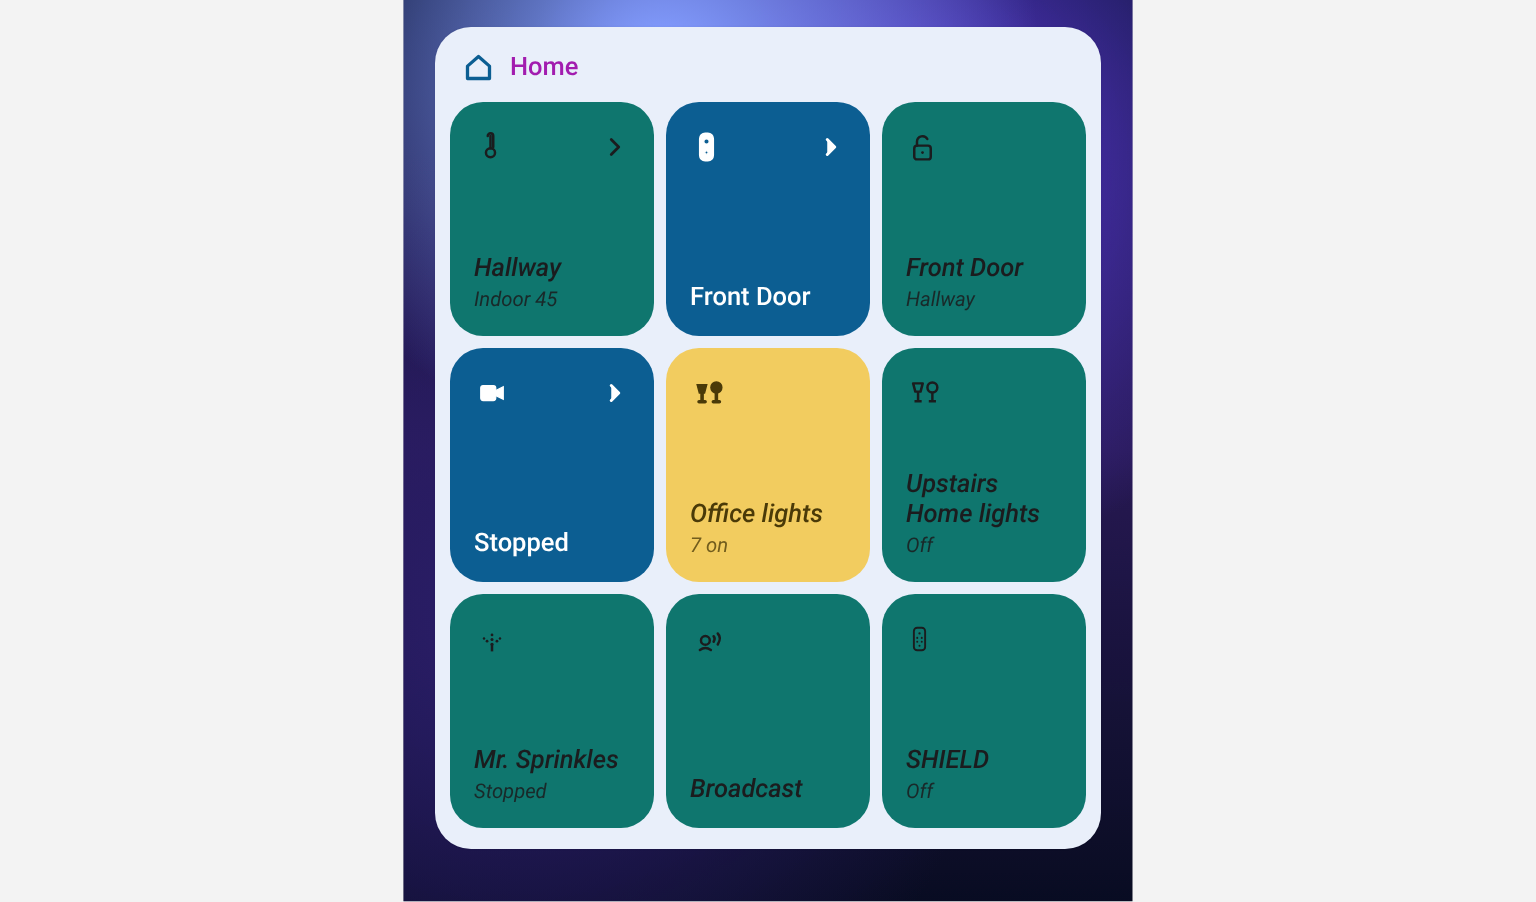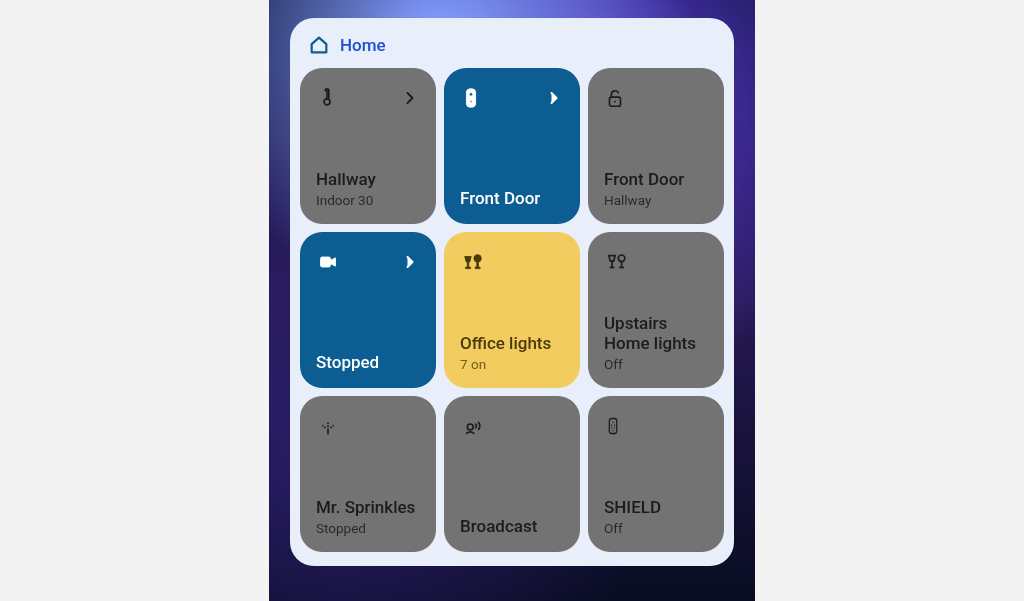--- a/index.html
+++ b/index.html
@@ -43,21 +43,21 @@
 
   
   .card-header {
     display: flex;
     align-items: center;
     gap: 10px;
     padding: 6px 8px 12px 8px;
     color: #1b1c1e;
   }
   .card-header svg { width: 22px; height: 22px; display:block; }
-  .card-title { font-size: 17px; font-weight: 500; color:#1d4ed8; }
+  .card-title { font-size: 17px; font-weight: 500; color:#a21caf; }
 
   
   .tile-grid {
     display: grid;
     grid-template-columns: repeat(3, 1fr);
     gap: 8px;
   }
 
   
   .tile {
@@ -85,30 +85,30 @@
     line-height: 1.18;
     font-weight: 500;
   }
   .tile .sub {
     font-size: 13.5px;
     font-weight: 400;
     opacity: 0.85;
   }
 
   
-  .tile.neutral { background: #737373; }
+  .tile.neutral { background: #0f766e; font-style: italic; }
   .tile.neutral .icon-slot svg { stroke:#1b1c1e; fill:none; }
 
   
   .tile.active-blue { background: #0c5e92; color:#ffffff; }
   .tile.active-blue .icon-slot svg,
   .tile.active-blue .chev svg { stroke:#ffffff; fill:#ffffff; }
 
   
-  .tile.active-yellow { background: #f2cc5f; color:#4a3a08; }
+  .tile.active-yellow { background: #f2cc5f; color:#4a3a08;font-style:italic; }
   .tile.active-yellow .sub { color:#5c4a12; opacity:0.85; }
   .tile.active-yellow .icon-slot svg { stroke:#4a3a08; fill:#4a3a08; }
 
   
   .tile.neutral .icon-slot svg .fill-shape { fill:#1b1c1e; }
   .tile.neutral .chev svg { stroke:#1b1c1e; fill:none; }
 </style>
 </head>
 <body>
 
@@ -137,21 +137,21 @@
           </svg>
         </span>
         <span class="chev">
           <svg viewBox="0 0 24 24" width="20" height="20" stroke-width="2.2" stroke-linecap="round" stroke-linejoin="round">
               <polyline points="9 6 15 12 9 18"></polyline>
             </svg>
         </span>
       </div>
       <div class="label-block">
         <div class="title">Hallway</div>
-        <div class="sub">Indoor 30</div>
+        <div class="sub">Indoor 45</div>
       </div>
     </div>
 
     <div class="tile active-blue">
       <div class="top-row">
         <span class="icon-slot">
           <svg viewBox="0 0 24 24" width="22" height="26">
             <rect x="7" y="2" width="10" height="20" rx="4" fill="#ffffff"></rect>
             <circle cx="12" cy="8" r="2" fill="#0c5e92"></circle>
             <circle cx="12" cy="16" r="1.2" fill="#0c5e92"></circle>

